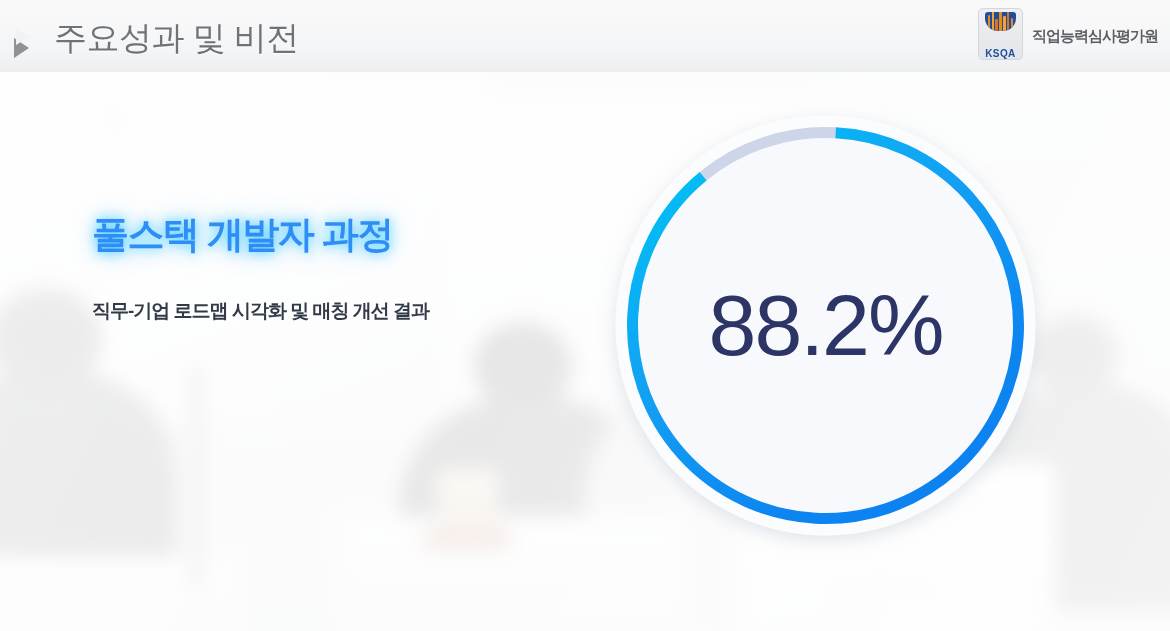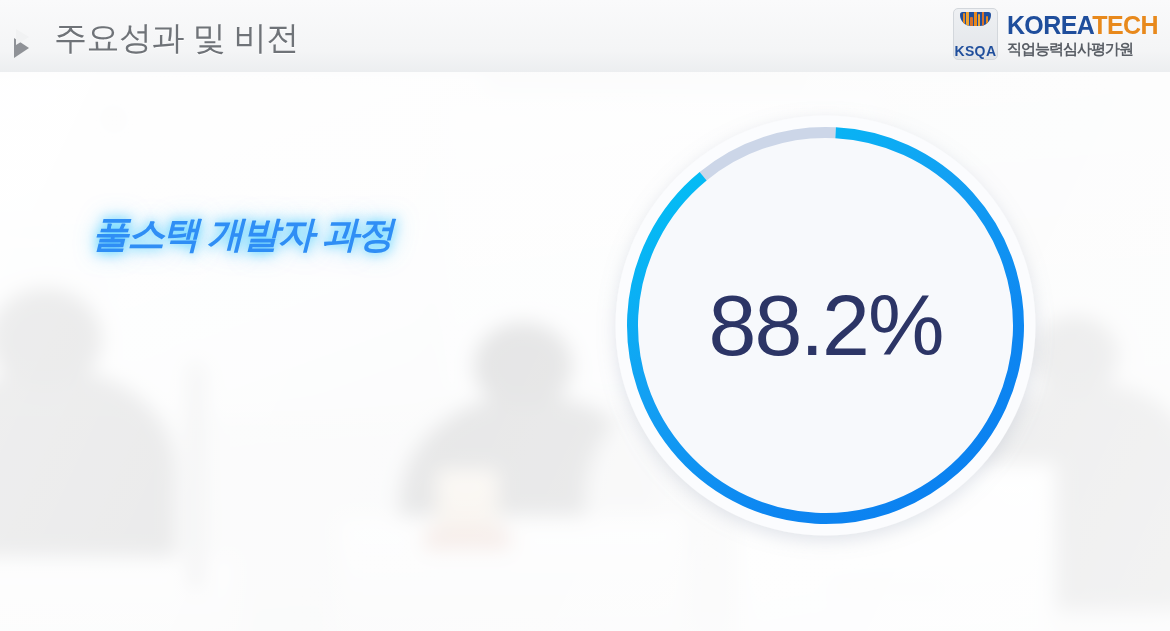--- a/index.html
+++ b/index.html
@@ -104,34 +104,34 @@
     background:#1f4e9c;
     border-radius:3px 3px 13px 13px;
     position:relative; overflow:hidden;
     display:flex; align-items:center; justify-content:center;
   }
   .shield .bars { display:flex; gap:1.5px; align-items:flex-end; }
   .shield .bars i {
     display:block; width:2.4px; border-radius:1px;
   }
   .emblem-label {
-    font-size:14px; font-weight:700; color:#1f4e9c;
+    font-size:10px; font-weight:700; color:#1f4e9c;
     letter-spacing:.4px; margin-top:17px;
   }
   .logo-text { display:flex; flex-direction:column; line-height:1; }
   .logo-main { font-size:25px; font-weight:800; letter-spacing:-0.6px; }
   .logo-main .k { color:#1f4e9c; }
   .logo-main .t { color:#e8891c; }
   .logo-sub {
     font-size:15px; font-weight:700; color:#5a5f66;
     letter-spacing:-1px; margin-top:3px;
   }
 
   
-  .left-block { position:absolute; left:92px; top:215px; width:480px;font-style:italic; }
+  .left-block { position:absolute; left:92px; top:215px; width:480px; }
   .big-title {
     font-size:37px; font-weight:800; color:#2f8ef5;
     letter-spacing:-1.6px; line-height:1.1;
     text-shadow:0 0 11px rgba(80,210,255,.95),
                 0 0 22px rgba(70,195,255,.65),
                 0 0 3px rgba(255,255,255,.8);
   }
   .sub-head {
     margin-top:42px;
     font-size:19px; font-weight:700; color:#333a47;
@@ -229,30 +229,28 @@
             <i style="height:14px;background:#d9722a;"></i>
             <i style="height:23px;background:#e8891c;"></i>
             <i style="height:17px;background:#f0a431;"></i>
             <i style="height:22px;background:#d9722a;"></i>
             <i style="height:15px;background:#e8891c;"></i>
           </span>
         </div>
         <div class="emblem-label">KSQA</div>
       </div>
       <div class="logo-text">
-        <div class="logo-main">
-          <span class="k">KOREA</span><span class="t">TECH</span>
-        </div>
         <div class="logo-sub">직업능력심사평가원</div>
       </div>
     </div>
   </div>
 
   <div class="left-block">
     <div class="big-title">풀스택 개발자 과정</div>
+    <div class="sub-head">직무-기업 로드맵 시각화 및 매칭 개선 결과</div>
   </div>
 
   <div class="gauge">
     <svg viewBox="0 0 435 435">
       <defs>
         <linearGradient id="arcgrad" x1="1" y1="0.15" x2="0" y2="0.95">
           <stop offset="0%" stop-color="#00c2f5"></stop>
           <stop offset="38%" stop-color="#13a0f3"></stop>
           <stop offset="72%" stop-color="#0d86f1"></stop>
           <stop offset="100%" stop-color="#0a7ff0"></stop>

